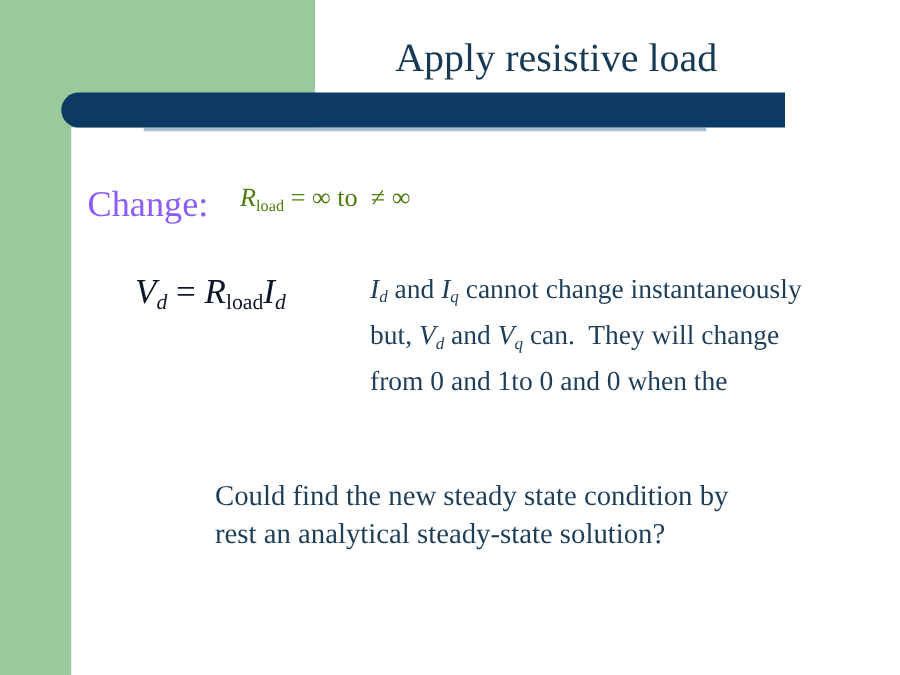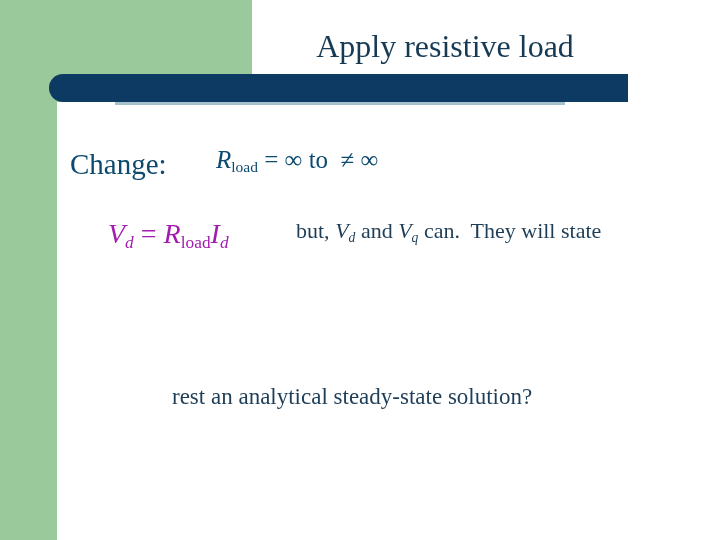--- a/index.html
+++ b/index.html
@@ -38,31 +38,31 @@
   }
   
   .title {
     position: absolute; left: 230px; top: 28px; width: 430px;
     text-align: center;
     font-size: 32px; color: #173A54;
     white-space: pre-wrap;
   }
   .change-label {
     position: absolute; left: 70px; top: 148px;
-    font-size: 29px; color: #0c4a6e;
+    font-size: 29px; color: #8b5cf6;
     white-space: pre-wrap;
   }
   .change-eq {
-    position: absolute; left: 216px; top: 146px;
-    font-size: 25px; color: #0c4a6e;
+    position: absolute; left: 192px; top: 146px;
+    font-size: 21px; color: #4d7c0f;
     white-space: pre-wrap;
   }
   .equations {
     position: absolute; left: 108px; top: 212px;
-    font-size: 28px; color: #a21caf;
+    font-size: 28px; color: #0f172a;
   }
   .eq-row { line-height: 43px; white-space: pre-wrap; }
   .var { font-style: italic; }
   .sub { font-size: 0.62em; vertical-align: -0.28em; }
   .sub.it { font-style: italic; }
   .sub.rm { font-style: normal; }
   .body-par {
     position: absolute; left: 296px; top: 216px; width: 410px;
     font-size: 22px; line-height: 30px; color: #1E3E58;
   }
@@ -86,20 +86,23 @@
   <div class="title">Apply resistive load</div>
 
   <div class="change-label">Change:</div>
   <div class="change-eq"><span class="var">R</span><span class="sub rm">load</span><span> = ∞ to  </span><span>≠ ∞</span></div>
 
   <div class="equations">
     <div class="eq-row"><span class="var">V</span><span class="sub it">d</span><span> = </span><span class="var">R</span><span class="sub rm">load</span><span class="var">I</span><span class="sub it">d</span></div>
   </div>
 
   <div class="body-par">
-    <div class="line"><span>but, </span><span class="var">V</span><span class="sub it">d</span><span> and </span><span class="var">V</span><span class="sub it">q</span><span> can.  They will state</span></div>
+    <div class="line"><span class="var">I</span><span class="sub it">d</span><span> and </span><span class="var">I</span><span class="sub it">q</span><span> cannot change instantaneously</span></div>
+    <div class="line"><span>but, </span><span class="var">V</span><span class="sub it">d</span><span> and </span><span class="var">V</span><span class="sub it">q</span><span> can.  They will change</span></div>
+    <div class="line">from 0 and 1to 0 and 0 when the</div>
   </div>
 
   <div class="closing-par">
+    <div class="line">Could find the new steady state condition by</div>
     <div class="line">rest an analytical steady-state solution?</div>
   </div>
 
 </div>
 
 </body></html>

